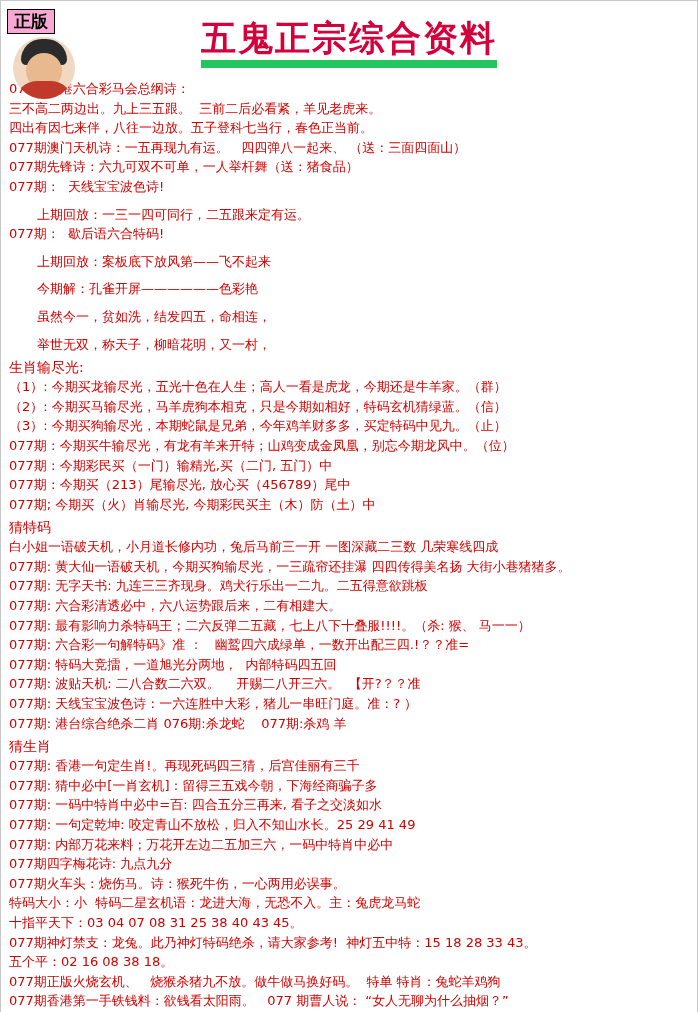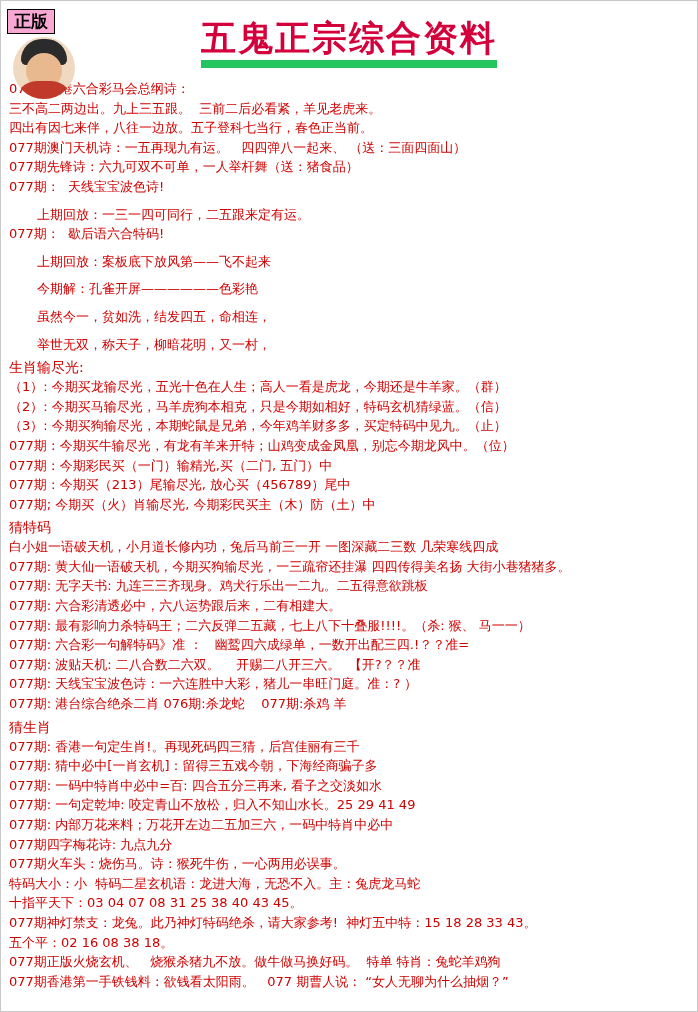--- a/index.html
+++ b/index.html
@@ -126,20 +126,21 @@
       <div class="line red">077期：今期买（213）尾输尽光, 放心买（456789）尾中</div>
       <div class="line red">077期; 今期买（火）肖输尽光, 今期彩民买主（木）防（土）中</div>
       <div class="gap"></div>
       <div class="sect">猜特码</div>
       <div class="line red">白小姐一语破天机，小月道长修内功，兔后马前三一开 一图深藏二三数 几荣寒线四成</div>
       <div class="line red">077期: 黄大仙一语破天机，今期买狗输尽光，一三疏帘还挂瀑 四四传得美名扬 大街小巷猪猪多。</div>
       <div class="line red">077期: 无字天书: 九连三三齐现身。鸡犬行乐出一二九。二五得意欲跳板</div>
       <div class="line red">077期: 六合彩清透必中，六八运势跟后来，二有相建大。</div>
       <div class="line red">077期: 最有影响力杀特码王；二六反弹二五藏，七上八下十叠服!!!!。（杀: 猴、 马一一）</div>
       <div class="line red">077期: 六合彩一句解特码》准 ：   幽鹫四六成绿单，一数开出配三四.!？？准=</div>
+      <div class="line red">077期: 特码大竞擂，一道旭光分两地，  内部特码四五回</div>
       <div class="line red">077期: 波贴天机: 二八合数二六双。    开赐二八开三六。  【开?？？准</div>
       <div class="line red">077期: 天线宝宝波色诗：一六连胜中大彩，猪儿一串旺门庭。准：? ）</div>
       <div class="line red">077期: 港台综合绝杀二肖 076期:杀龙蛇    077期:杀鸡 羊</div>
       <div class="gap"></div>
       <div class="sect">猜生肖</div>
       <div class="line red">077期: 香港一句定生肖!。再现死码四三猜，后宫佳丽有三千</div>
       <div class="line red">077期: 猜中必中[一肖玄机]：留得三五戏今朝，下海经商骗子多</div>
       <div class="line red">077期: 一码中特肖中必中=百: 四合五分三再来, 看子之交淡如水</div>
       <div class="line red">077期: 一句定乾坤: 咬定青山不放松，归入不知山水长。25 29 41 49</div>
       <div class="line red">077期: 内部万花来料；万花开左边二五加三六，一码中特肖中必中</div>

